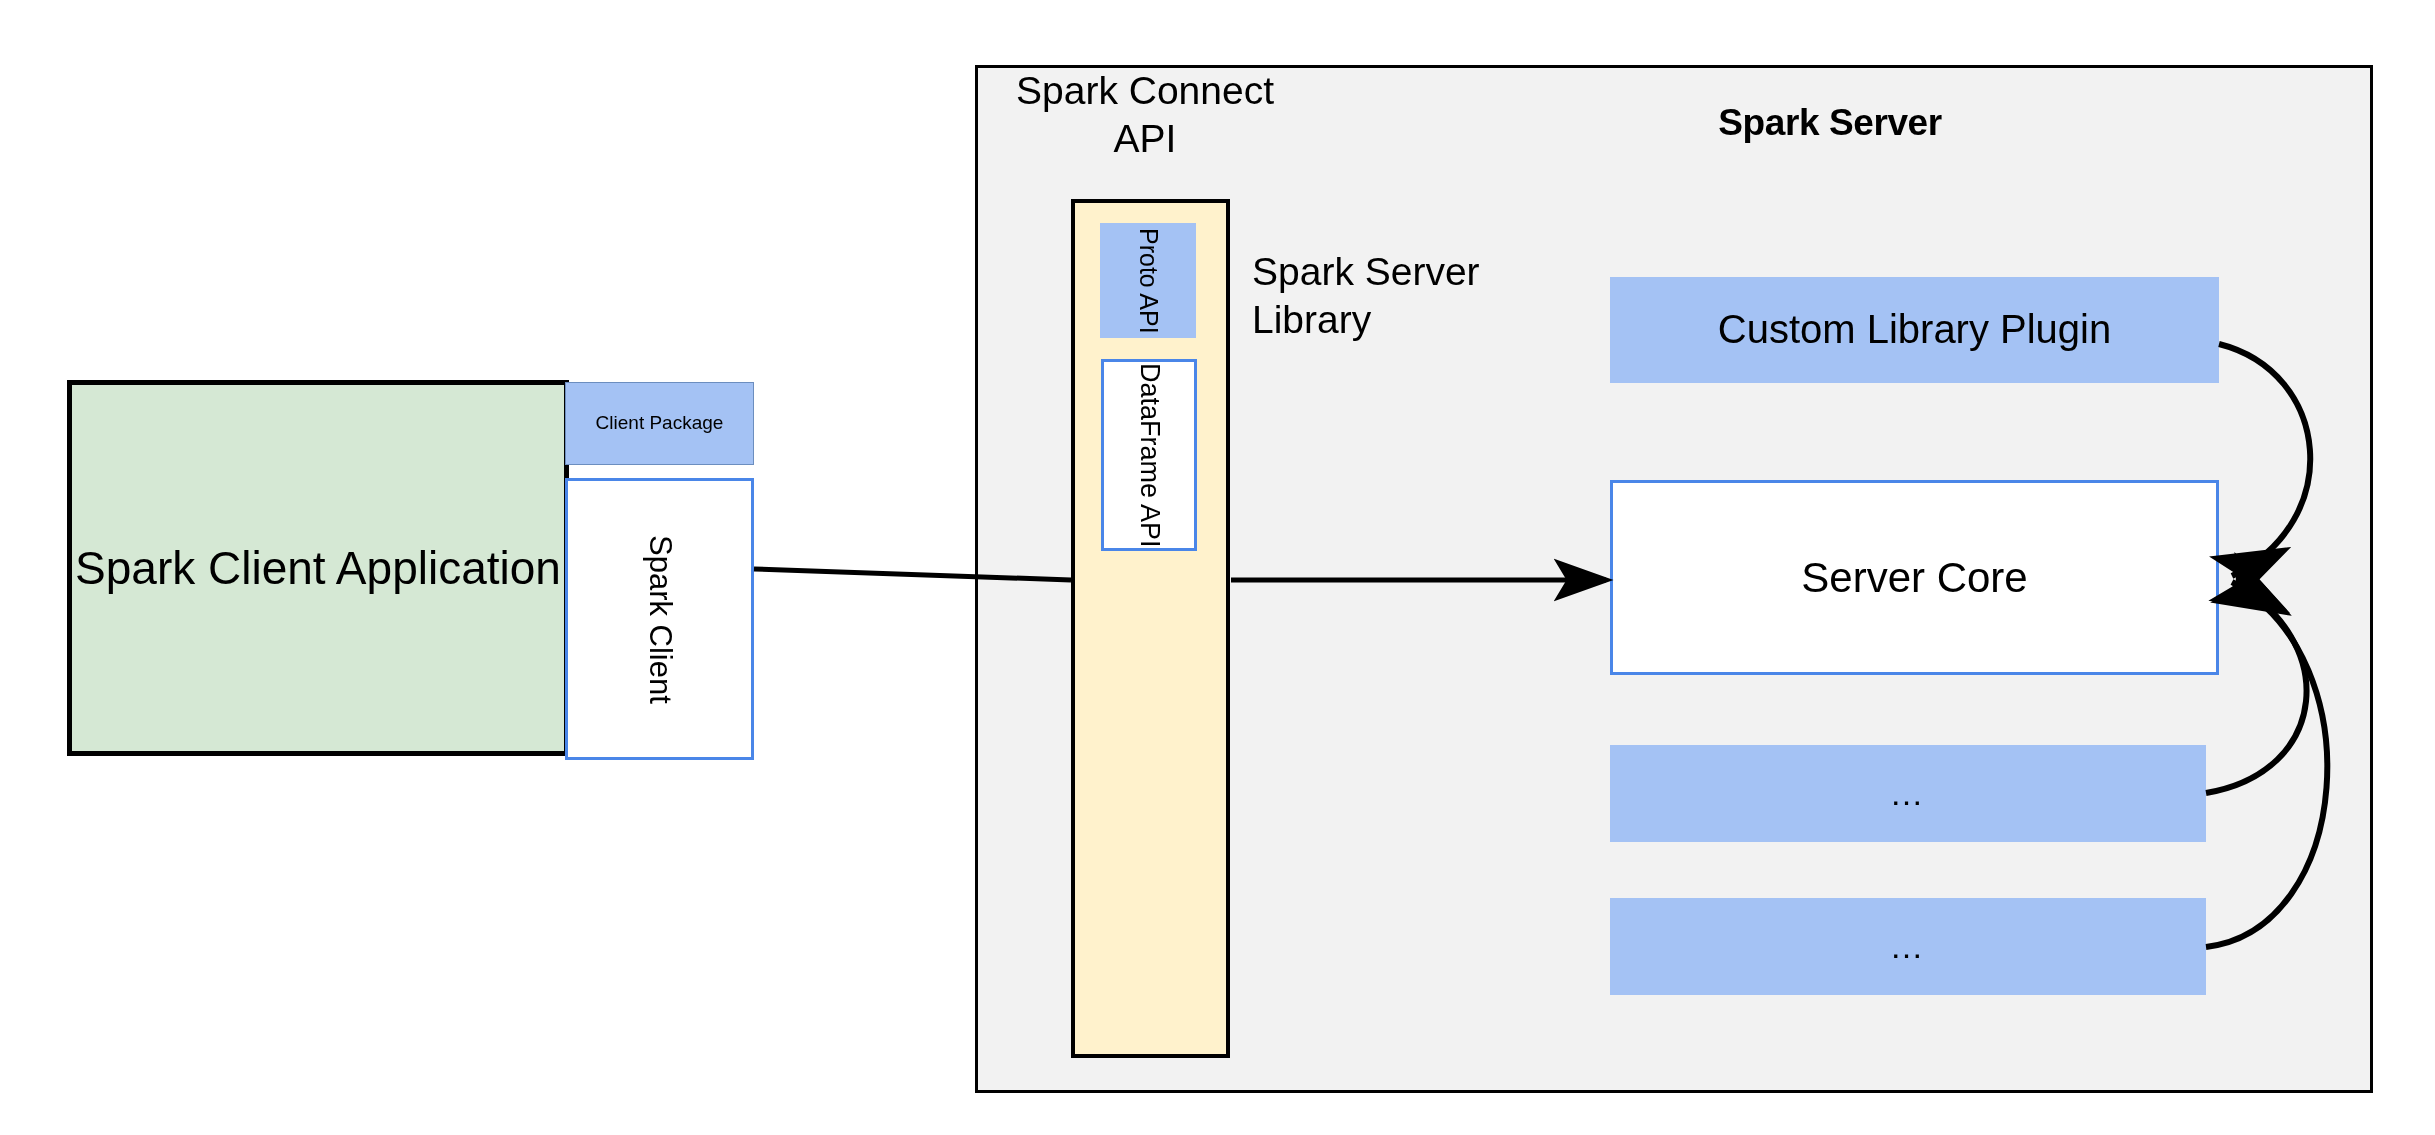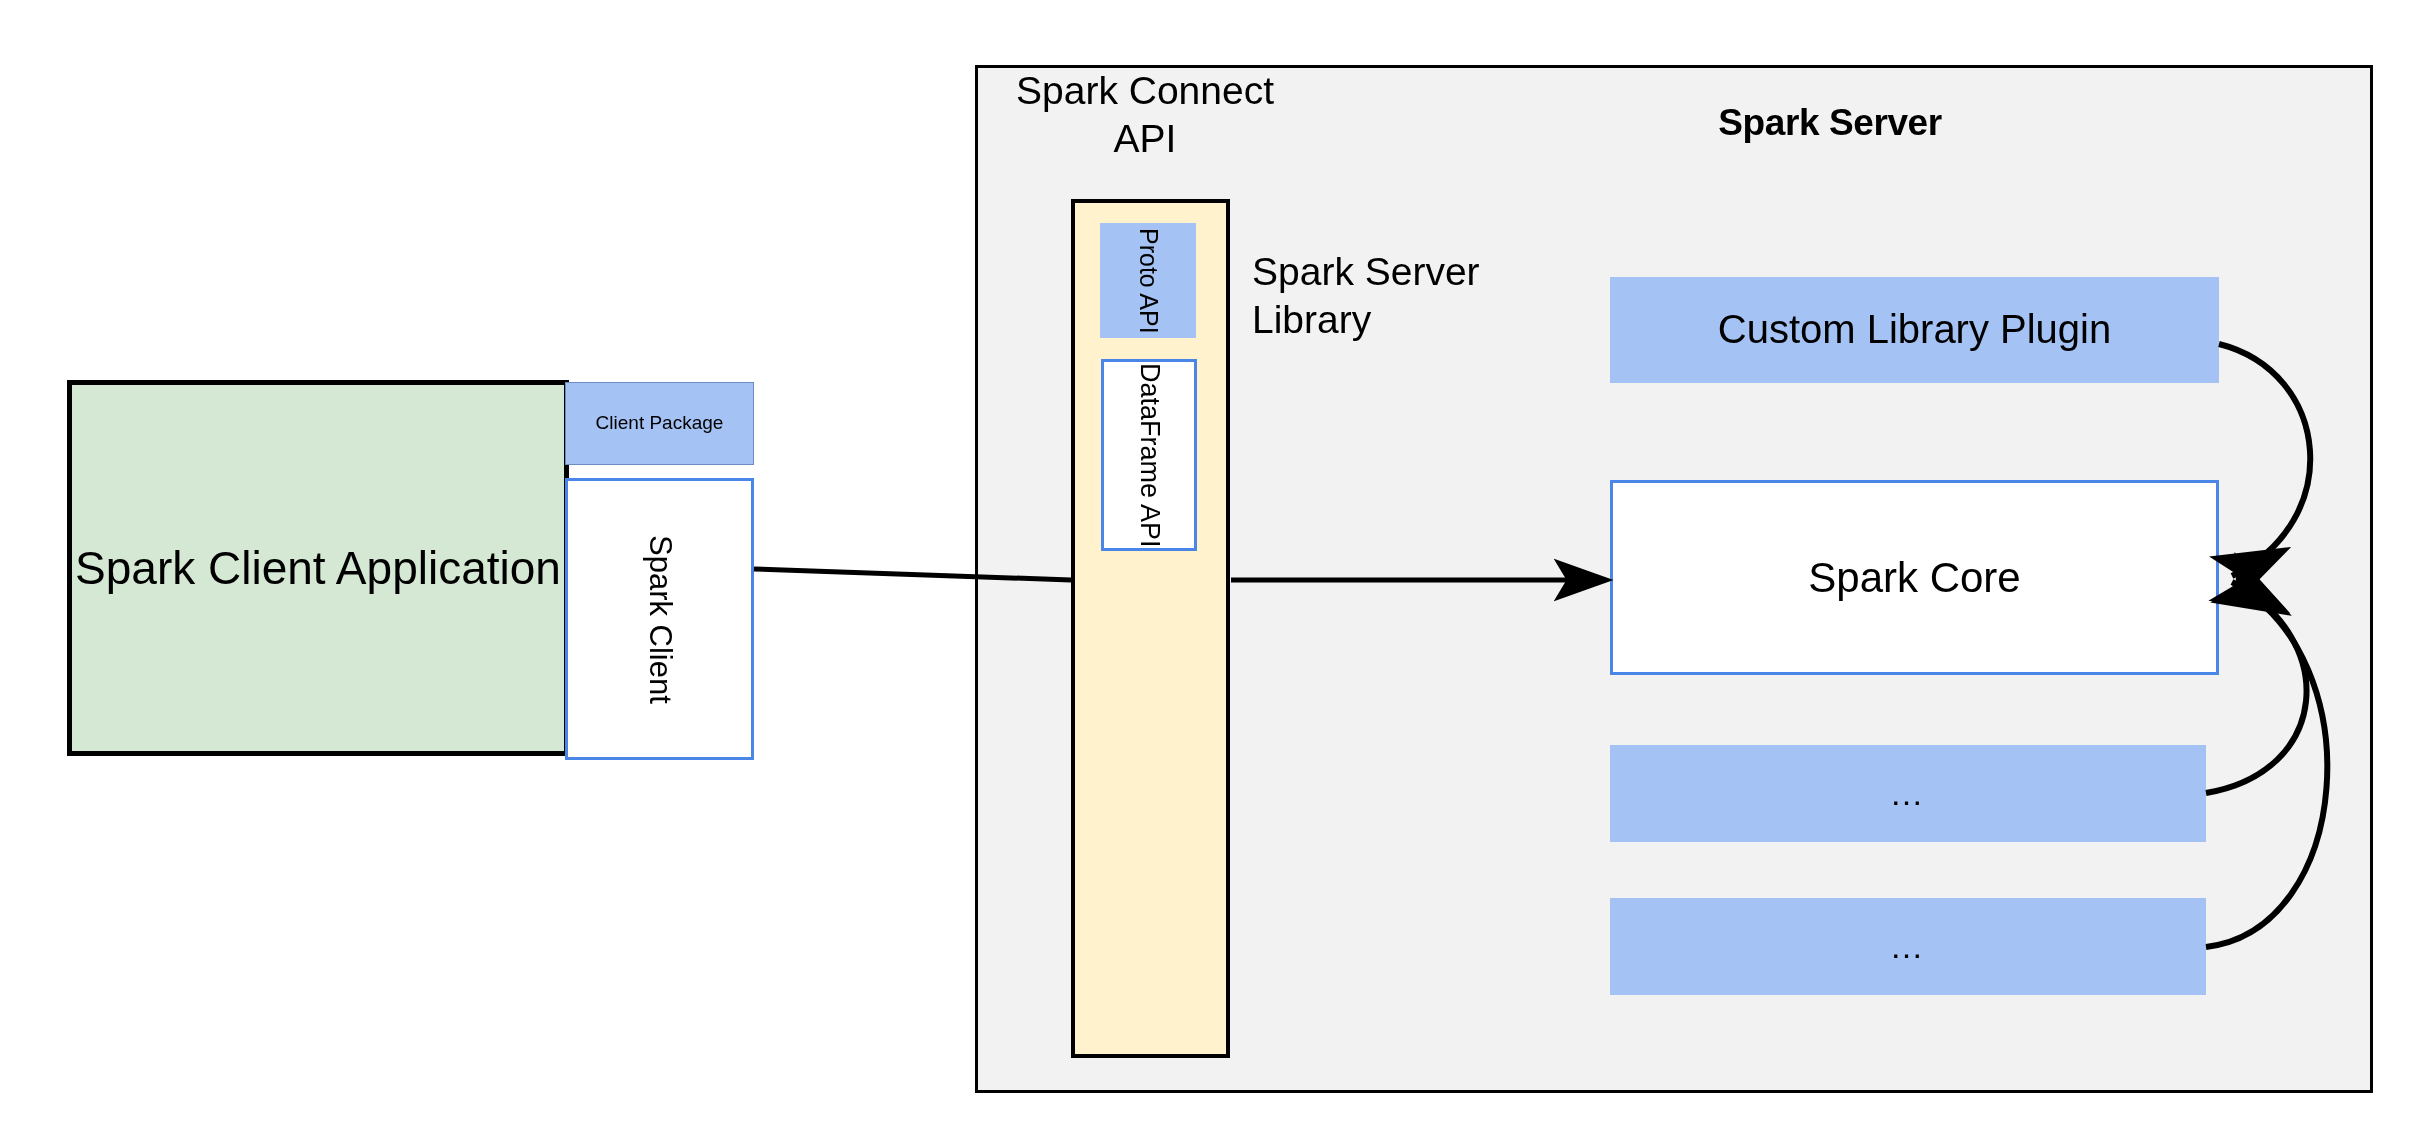--- a/index.html
+++ b/index.html
@@ -207,21 +207,21 @@
   <div class="box" id="proto-api-box">
     <span class="vtext">Proto API</span>
   </div>
 
   <div class="box" id="dataframe-api-box">
     <span class="vtext">DataFrame API</span>
   </div>
 
   <div class="box" id="custom-library-plugin-box">Custom Library Plugin</div>
 
-  <div class="box" id="spark-core-box">Spark Core</div>
+  <div class="box" id="spark-core-box">Server Core</div>
 
   <div class="box" id="ellipsis-box-1">…</div>
 
   <div class="box" id="ellipsis-box-2">…</div>
 
   <svg id="connectors" viewBox="0 0 2435 1135">
     <defs>
       <marker id="arrow-left" markerWidth="13" markerHeight="13" refX="11" refY="5" orient="auto" markerUnits="strokeWidth">
         <path d="M0,5 L13,0.4 L10.2,5 L13,9.6 Z" fill="#000000"></path>
       </marker>

